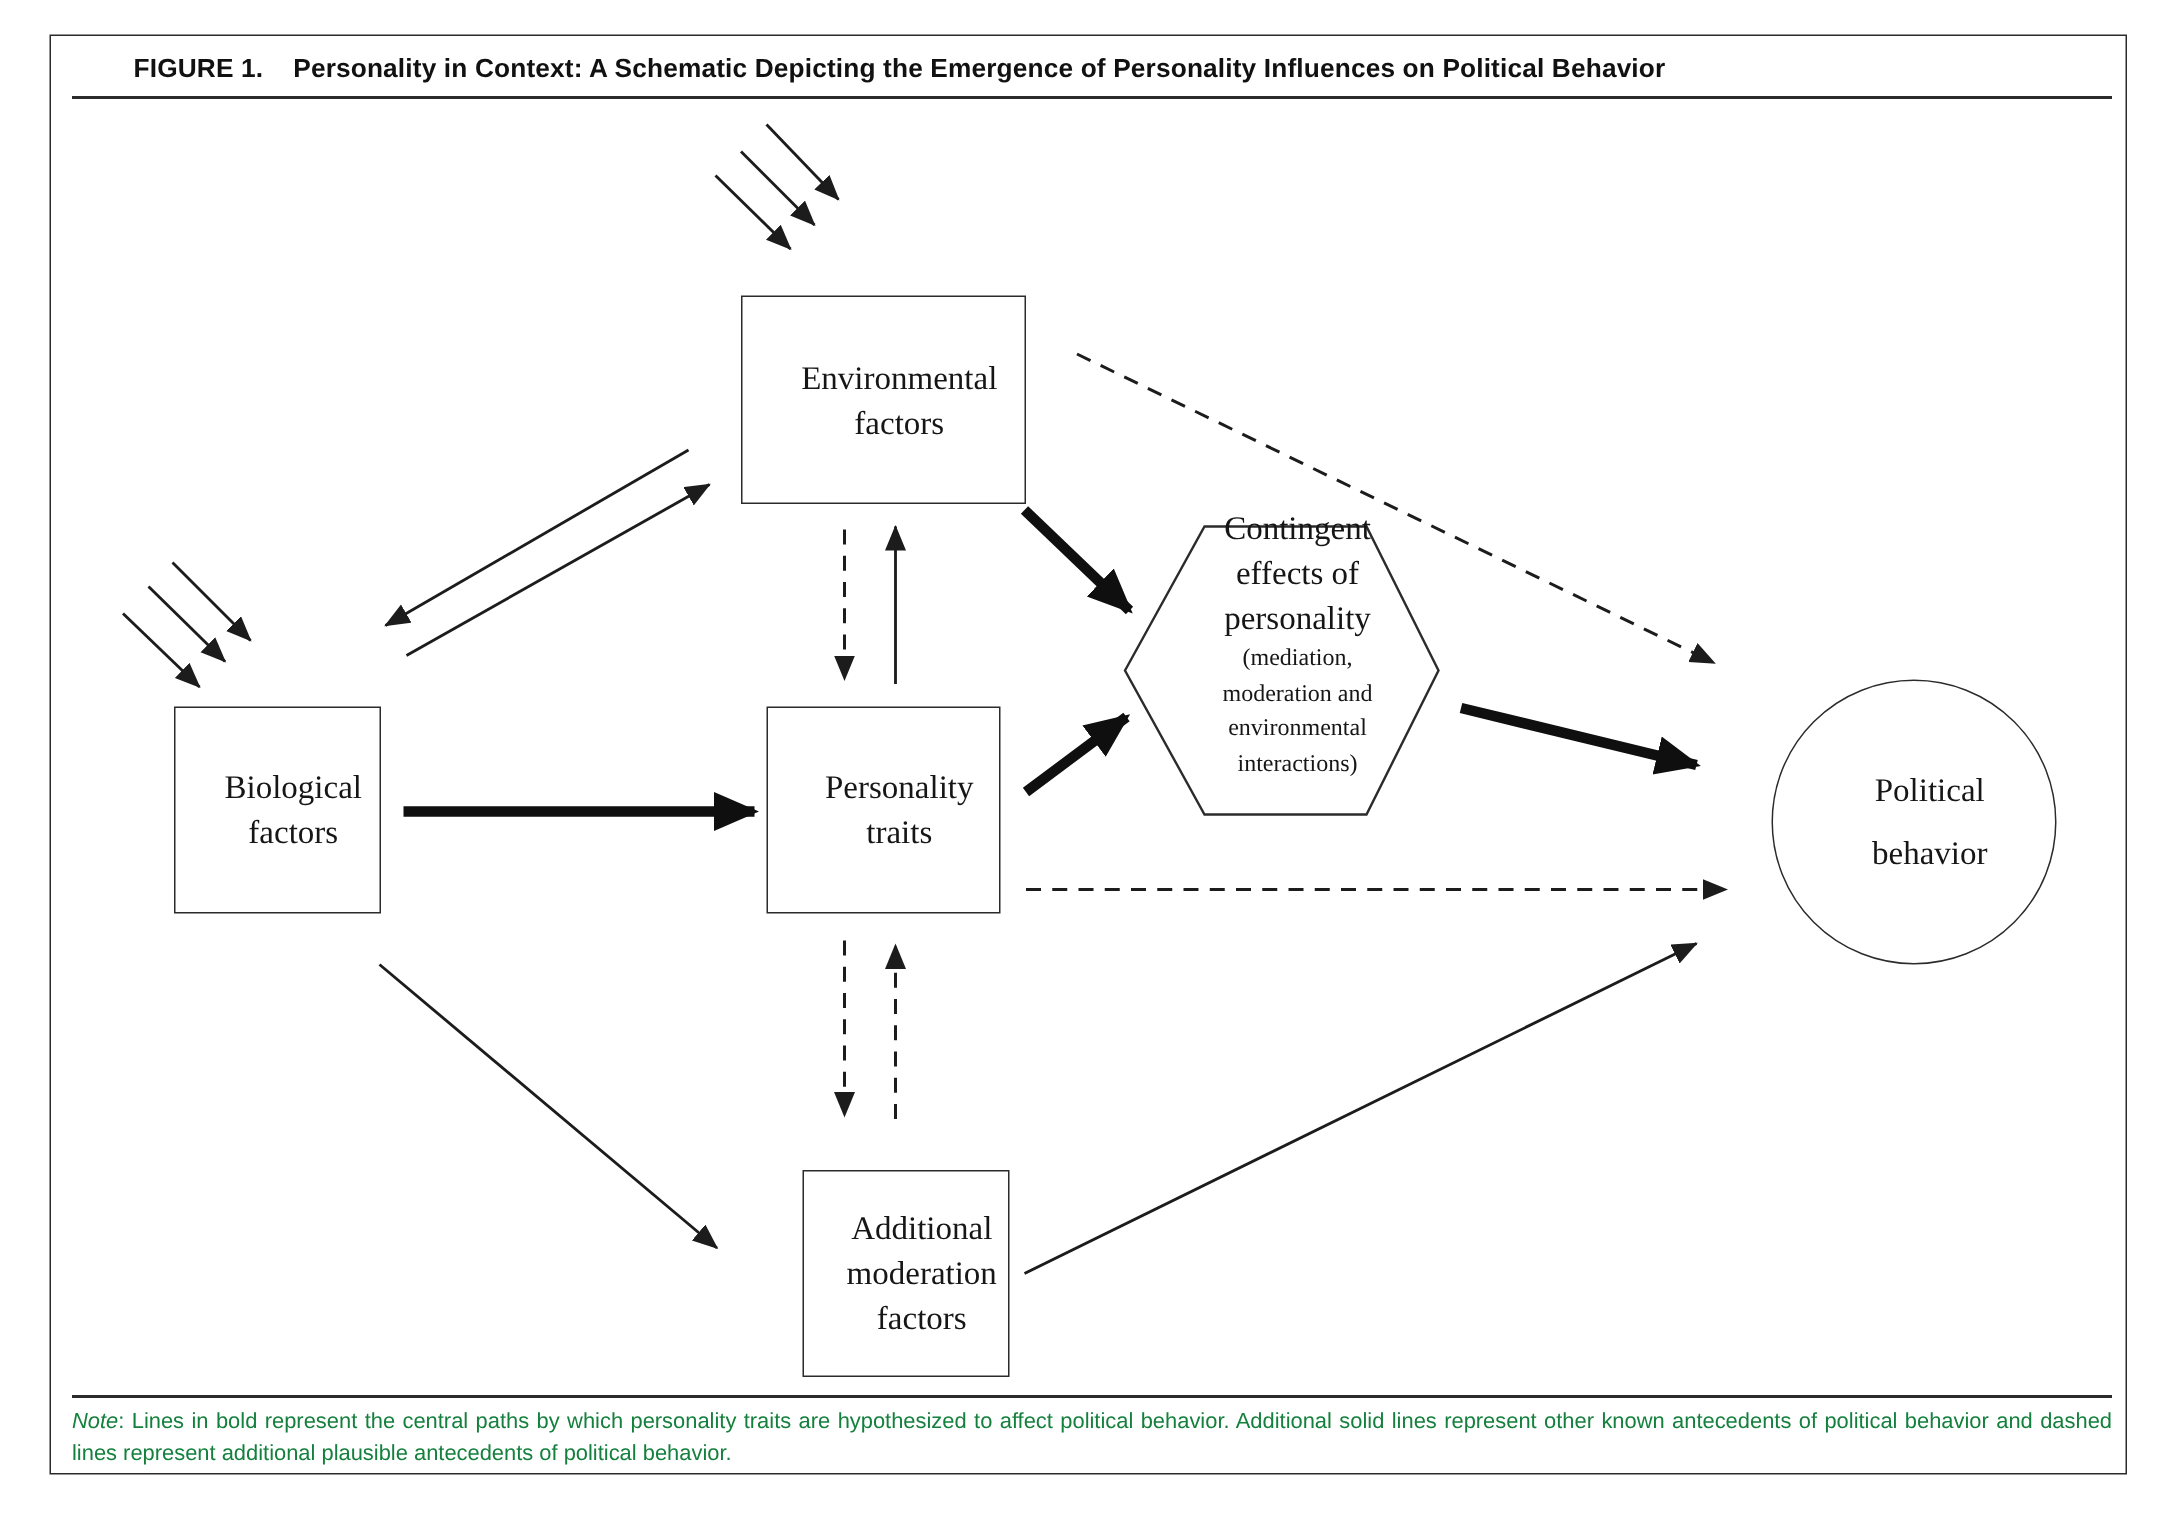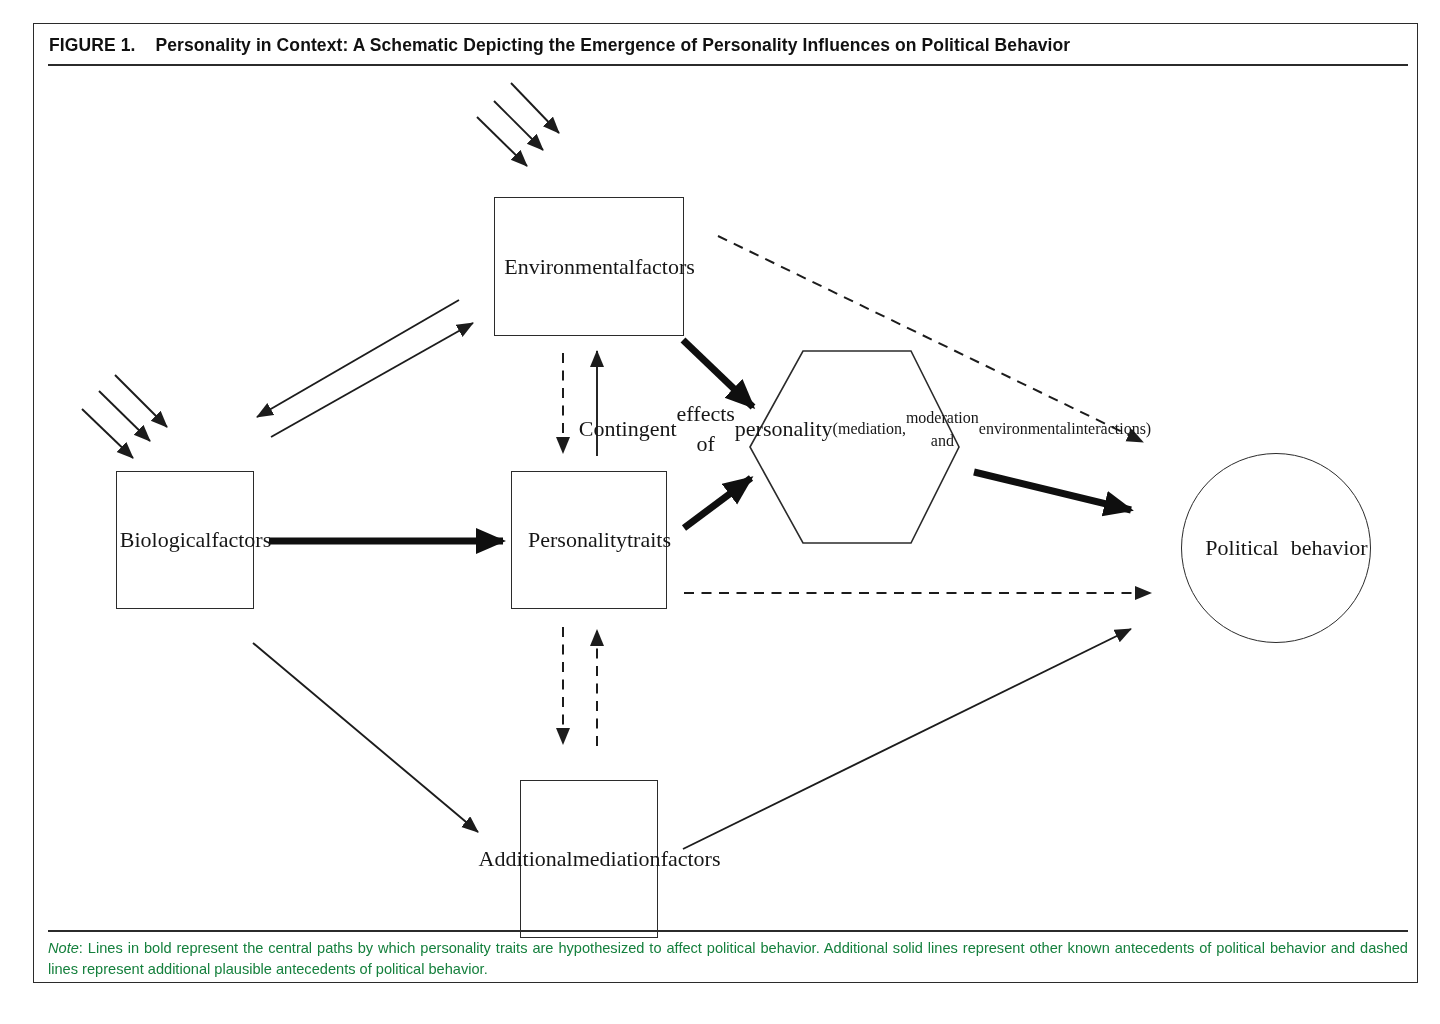--- a/index.html
+++ b/index.html
@@ -8,32 +8,32 @@
     font-family:"Liberation Sans", sans-serif;
   }
   .frame{
     position:absolute;left:33px;top:23px;width:1385px;height:960px;
     border:1.5px solid #2b2b2b;background:#ffffff;box-sizing:border-box;
   }
   .title-row{
     position:absolute;left:15px;top:11px;width:1360px;
     font-size:17.5px;font-weight:bold;color:#111;letter-spacing:.1px;white-space:nowrap;
   }
-  .title-label{display:inline-block;margin-right:20px;}
+  .title-label{display:inline-block;margin-right:20px;margin-left:40px;}
   .rule{position:absolute;left:14px;width:1360px;height:2px;background:#2b2b2b;}
   .rule-title{top:40px;}
   .rule-note{top:906px;}
   .note{
     position:absolute;left:14px;top:914px;width:1360px;
     font-size:14.6px;line-height:1.45;color:#15803d;text-align:justify;
   }
   .note .note-label{font-style:italic;}
   svg.diagram{position:absolute;left:0;top:0;width:1385px;height:960px;}
   .node{
-    position:absolute;box-sizing:border-box;display:flex;flex-direction:row;
+    position:absolute;box-sizing:border-box;display:flex;flex-direction:column;
     align-items:center;justify-content:center;text-align:center;
     font-family:"Liberation Serif", serif;font-size:22px;line-height:30px;color:#161616;padding-left:21px;
   }
   .node.rect{border:1.6px solid #2b2b2b;background:#ffffff;}
   .node.circle{border:1.6px solid #2b2b2b;background:#ffffff;border-radius:50%;gap:12px;}
   .node.hex-text{background:transparent;}
   .hex-sub{font-size:16px;line-height:23.5px;}
   .edge-solid{stroke:#1c1c1c;stroke-width:1.9;fill:none;}
   .edge-dashed{stroke:#1c1c1c;stroke-width:2;fill:none;stroke-dasharray:10 7.5;}
   .edge-bold{stroke:#0f0f0f;stroke-width:7;fill:none;}
@@ -91,23 +91,23 @@
   <div class="node rect" style="left:82px;top:447px;width:138px;height:138px;">
     <div>Biological</div>
     <div>factors</div>
   </div>
 
   <div class="node rect" style="left:477px;top:447px;width:156px;height:138px;">
     <div>Personality</div>
     <div>traits</div>
   </div>
 
-  <div class="node rect" style="left:486px;top:756px;width:138px;height:158px;">
+  <div class="node rect" style="left:501px;top:756px;width:138px;height:138px;">
     <div>Additional</div>
-    <div>mediation</div>
+    <div>moderation</div>
     <div>factors</div>
   </div>
 
   <div class="node hex-text" style="left:716px;top:312px;width:209px;height:186px;">
     <div>Contingent</div>
     <div>effects of</div>
     <div>personality</div>
     <div class="hex-sub">(mediation,</div>
     <div class="hex-sub">moderation and</div>
     <div class="hex-sub">environmental</div>

